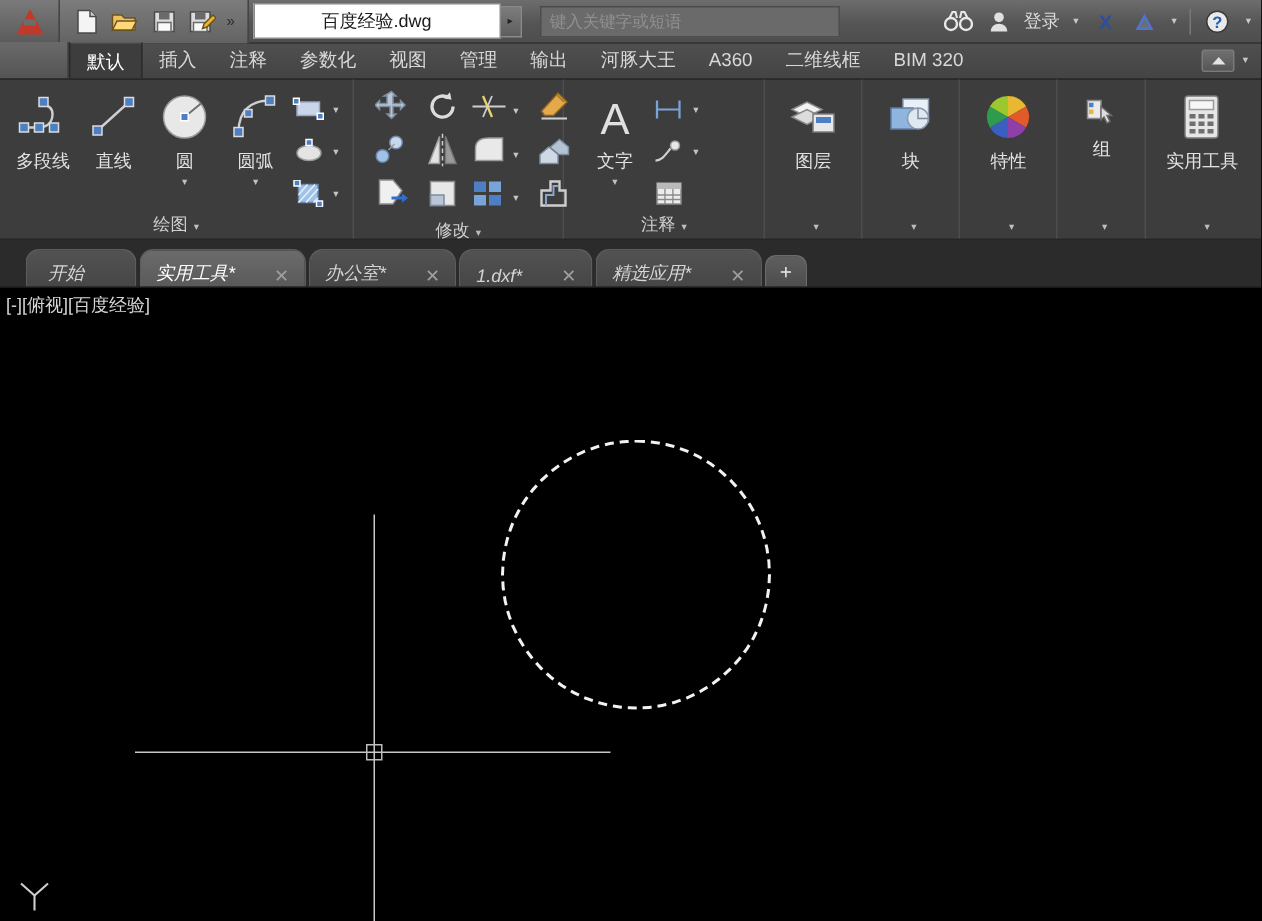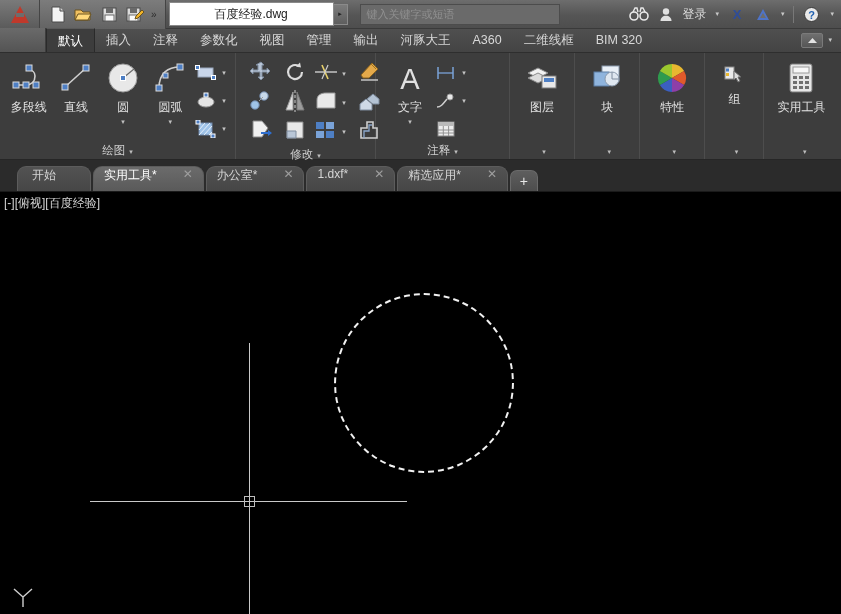--- a/index.html
+++ b/index.html
@@ -122,26 +122,26 @@
   .small-drop { font-size: 7px; color: #c4c4c4; width: 12px; text-align: center; }
 
   
   .filetabs {
     position: absolute; left: 0; top: 160px; width: 841px; height: 32px;
     background: #2b2b2b; display: flex; align-items: flex-end;
     border-bottom: 1px solid #1a1a1a;
   }
   .ft-lead { width: 17px; height: 32px; }
   .ftab {
-    height: 25px; display: flex; align-items: flex-start;
+    height: 25px; display: flex; align-items: flex-end;
     padding: 0 10px; margin-right: 2px;
     background: linear-gradient(#525252,#464646);
     border-radius: 9px 9px 0 0;
     font-size: 12px; color: #d5d5d5; white-space: nowrap;
-    border: 1px solid #5c5c5c; border-bottom: none;
+    border: 1px solid #5c5c5c; border-bottom: none; font-style: italic;
   }
   .ftab.active { background: linear-gradient(#6b6b6b,#5a5a5a); color: #ffffff; }
   .ftab.start { padding: 0 34px 0 14px; }
   .ft-close { margin-left: 26px; font-size: 12px; color: #9e9e9e; }
   .ftab-add {
     width: 28px; height: 21px; display:flex; align-items:center; justify-content:center;
     background: linear-gradient(#5e5e5e,#4d4d4d); border-radius: 7px 7px 0 0;
     border: 1px solid #6a6a6a; border-bottom: none;
     color: #e8e8e8; font-size: 14px; line-height: 14px;
   }

